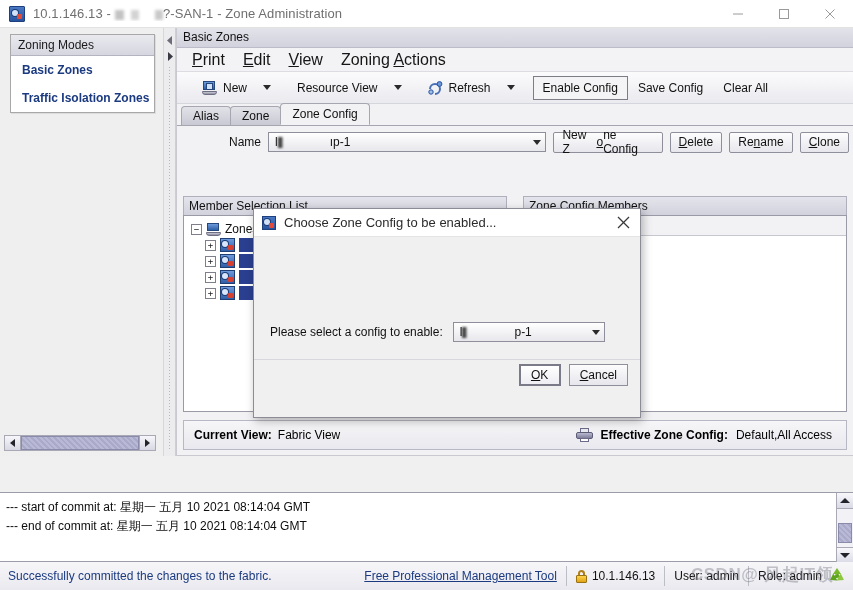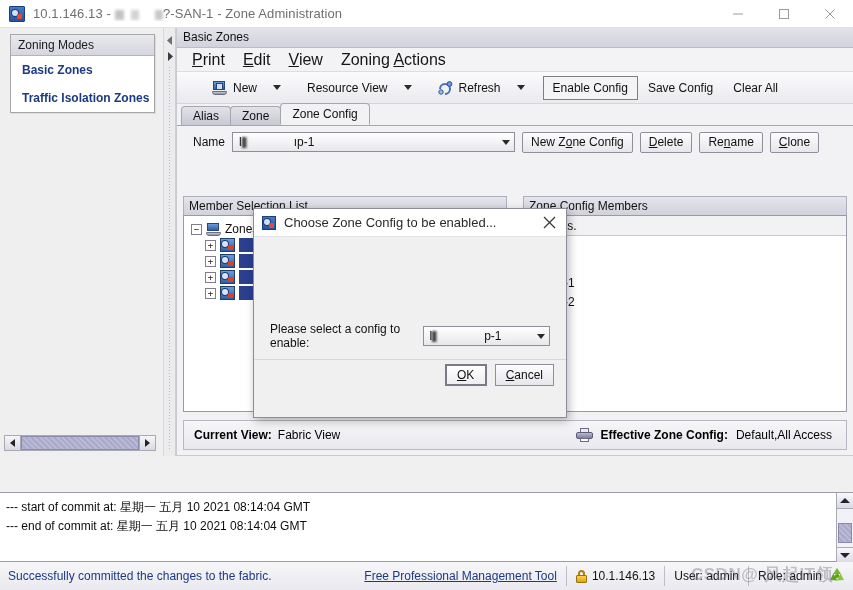--- a/index.html
+++ b/index.html
@@ -124,21 +124,21 @@
   }
   .menubar {
     height: 24px; display: flex; align-items: center; gap: 0px;
     background: #f3f3f5; border-bottom: 1px solid #dcdce2; padding-left: 6px;
   }
   .menu-item { padding: 2px 9px; font-size: 16px; color: #161616; cursor: default; }
   .menu-item u { text-decoration: underline; }
   .toolbar {
     height: 32px; display: flex; align-items: center; gap: 0;
     background: linear-gradient(#fbfbfc, #eaeaef);
-    border-bottom: 1px solid #d5d5dd; padding-left: 27px;
+    border-bottom: 1px solid #d5d5dd; padding-left: 17px;
   }
   .tb-item { display: flex; align-items: center; gap: 6px; padding: 3px 8px; font-size: 12px; color: #111; cursor: default; }
   .tb-sep { width: 10px; }
   .tb-btn {
     font-size: 12px; padding: 4px 9px; color: #111; cursor: default;
     border: 1px solid transparent;
   }
   .tb-btn.active { border: 1px solid #7d7d85; background: #f4f4f6; }
   .icon-new {
     width: 15px; height: 14px; position: relative; flex: none;
@@ -166,21 +166,21 @@
     height: 19px; line-height: 18px; padding: 0 11px; font-size: 12px;
     background: linear-gradient(#e2e2e8, #c9c9d4);
     border: 1px solid #a6a6b0; border-bottom: none;
     border-radius: 4px 4px 0 0; margin-right: -1px; color: #111; cursor: default;
   }
   .tab.selected {
     height: 22px; line-height: 21px; background: #f2f2f4;
     border-bottom: 1px solid #f2f2f4; position: relative; z-index: 2;
   }
 
-  .namerow { height: 32px; display: flex; align-items: center; padding: 0 16px; gap: 7px; }
+  .namerow { height: 32px; display: flex; align-items: center; padding: 0 4px; gap: 7px; margin-left: 48px; }
   .lbl { font-size: 12px; color: #111; }
   .combo {
     height: 20px; background: linear-gradient(#ffffff, #e7e7ec);
     border: 1px solid #8f8f9b; display: flex; align-items: center;
     padding: 0 4px 0 6px; font-size: 12px; color: #111; position: relative;
   }
   .combo .arrowbox { margin-left: auto; padding-left: 8px; display: flex; align-items: center; }
   .jbtn {
     height: 21px; padding: 0 8px; font-size: 12px; color: #111;
     background: linear-gradient(#fdfdfe, #e6e6ec);
@@ -281,21 +281,21 @@
   .userrole { color: #111; white-space: nowrap; }
   .recycle { width: 22px; height: 22px; margin: 0 5px 0 4px; flex: none; }
   .watermark {
     position: absolute; right: 20px; top: 1px;
     font-size: 17px; color: rgba(120,120,130,.42); font-weight: bold;
     letter-spacing: .5px; white-space: nowrap; pointer-events: none;
   }
 
   
   .dialog {
-    position: absolute; left: 253px; top: 208px; width: 314px; height: 210px;
+    position: absolute; left: 253px; top: 208px; width: 388px; height: 210px;
     background: #f0f0f0; border: 1px solid #8c8c96;
     box-shadow: 2px 3px 9px rgba(0,0,0,.28);
   }
   .dlg-title {
     height: 28px; background: #ffffff; display: flex; align-items: center;
     border-bottom: 1px solid #e4e4e4;
   }
   .dlg-icon {
     width: 14px; height: 14px; margin: 0 8px 0 8px; flex: none; position: relative;
     background: linear-gradient(#4a79c4,#27539e); border: 1px solid #1d3f7d;

